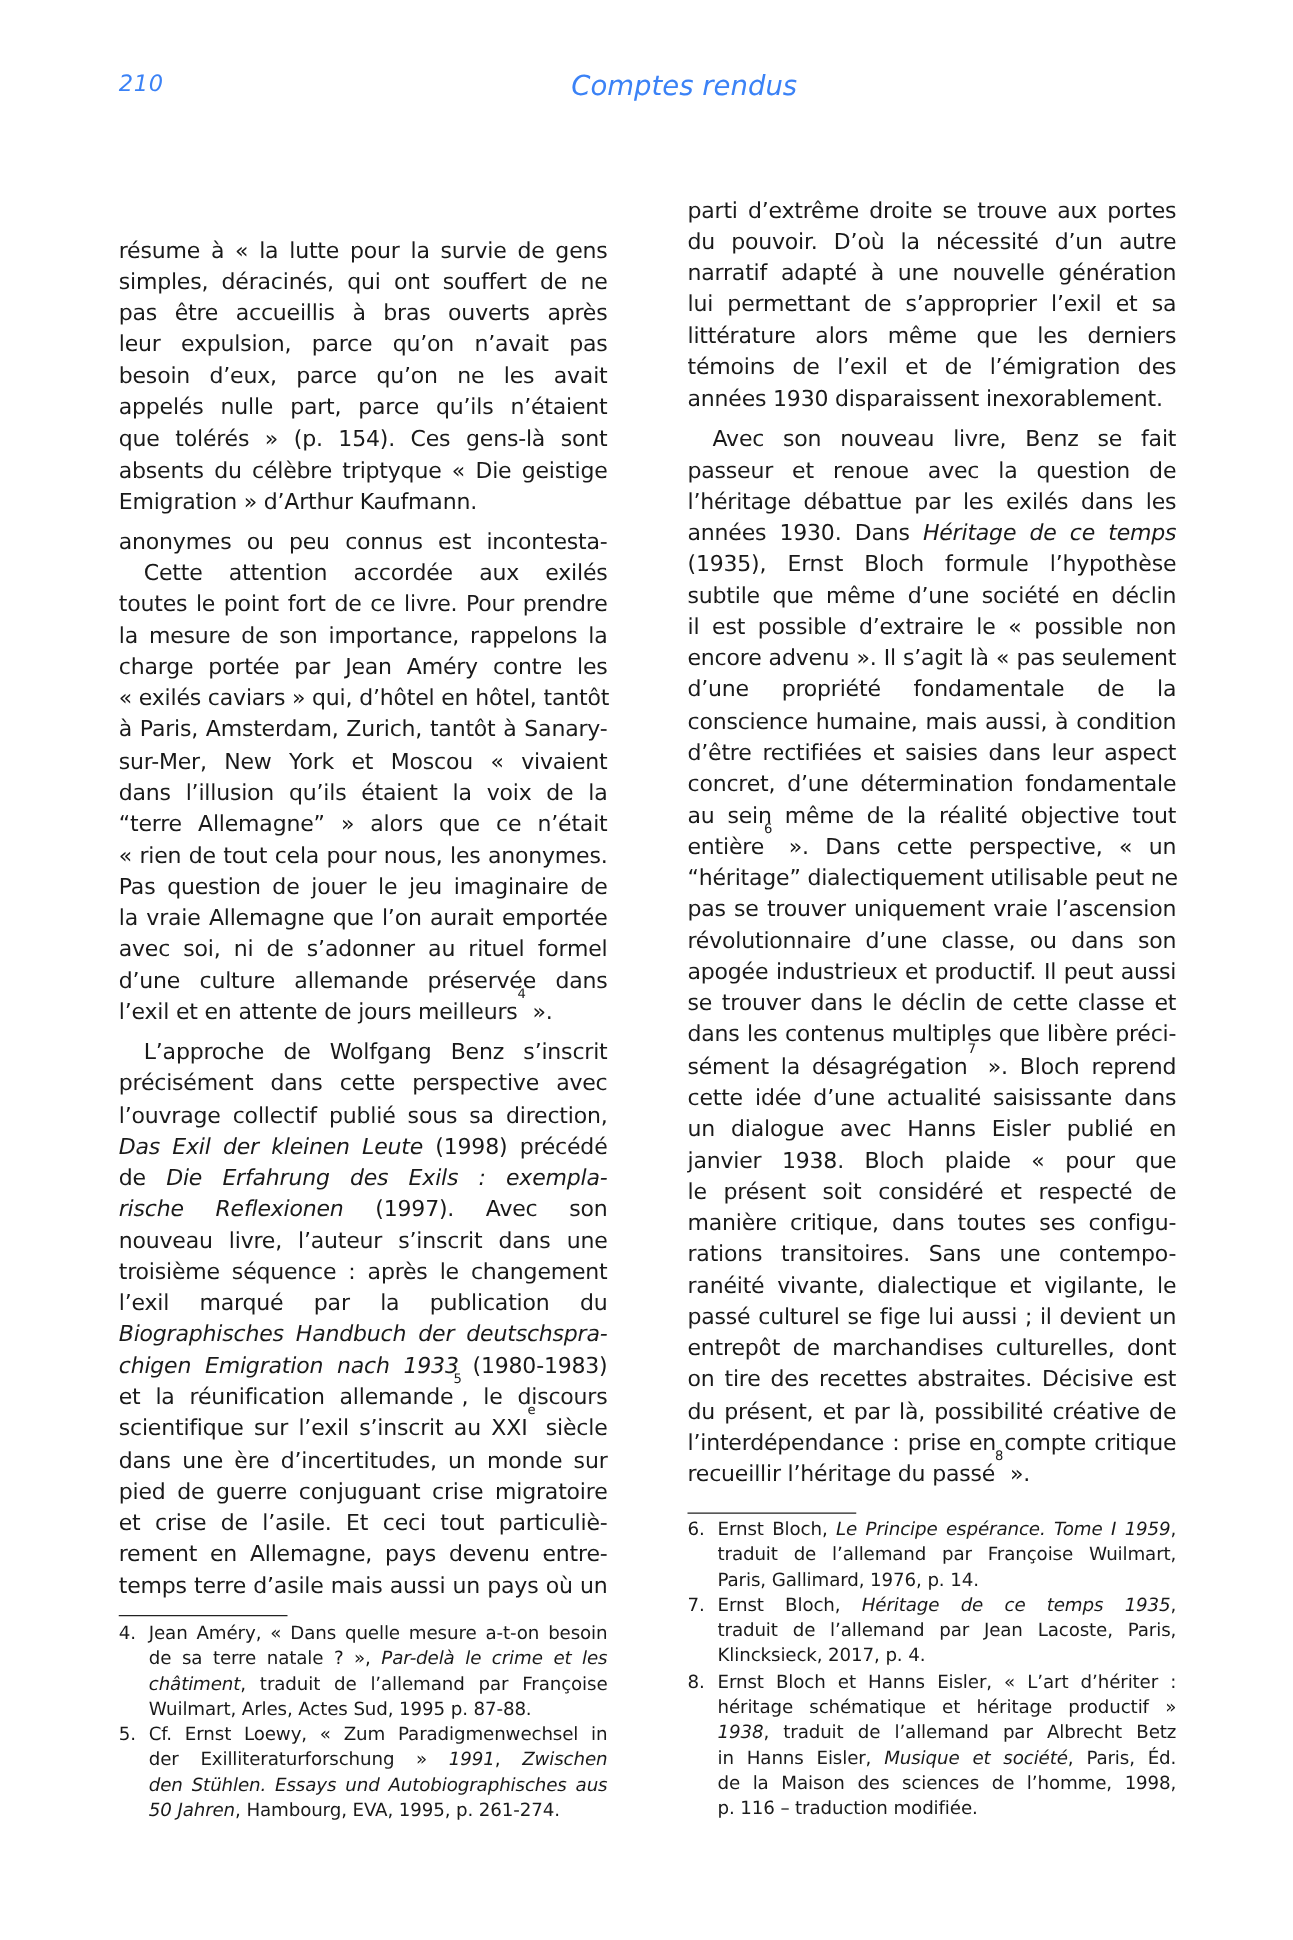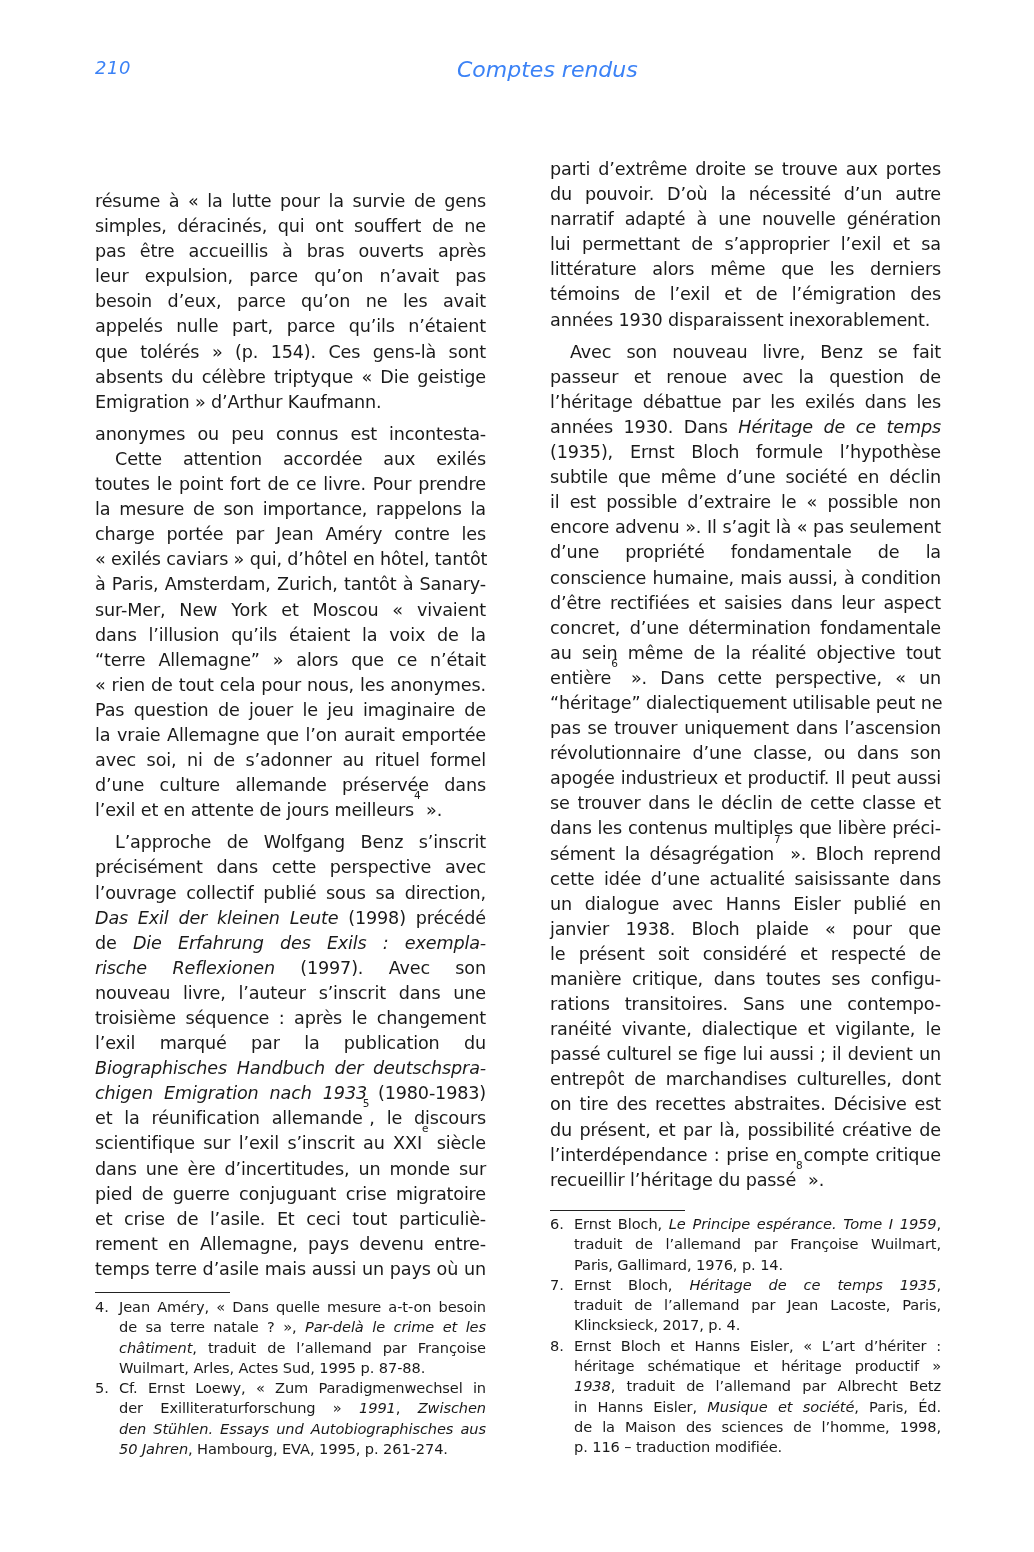--- a/index.html
+++ b/index.html
@@ -110,21 +110,21 @@
       <div class="line">subtile que même d’une société en déclin</div>
       <div class="line">il est possible d’extraire le « possible non</div>
       <div class="line">encore advenu ». Il s’agit là « pas seulement</div>
       <div class="line">d’une propriété fondamentale de la</div>
       <div class="line">conscience humaine, mais aussi, à condition</div>
       <div class="line">d’être rectifiées et saisies dans leur aspect</div>
       <div class="line">concret, d’une détermination fondamentale</div>
       <div class="line">au sein même de la réalité objective tout</div>
       <div class="line">entière<sup>6</sup> ». Dans cette perspective, « un</div>
       <div class="line">“héritage” dialectiquement utilisable peut ne</div>
-      <div class="line">pas se trouver uniquement dans l’ascension</div>
+      <div class="line">pas se trouver uniquement vraie l’ascension</div>
       <div class="line">révolutionnaire d’une classe, ou dans son</div>
       <div class="line">apogée industrieux et productif. Il peut aussi</div>
       <div class="line">se trouver dans le déclin de cette classe et</div>
       <div class="line">dans les contenus multiples que libère préci-</div>
       <div class="line">sément la désagrégation<sup>7</sup> ». Bloch reprend</div>
       <div class="line">cette idée d’une actualité saisissante dans</div>
       <div class="line">un dialogue avec Hanns Eisler publié en</div>
       <div class="line">janvier 1938. Bloch plaide « pour que</div>
       <div class="line">le présent soit considéré et respecté de</div>
       <div class="line">manière critique, dans toutes ses configu-</div>

